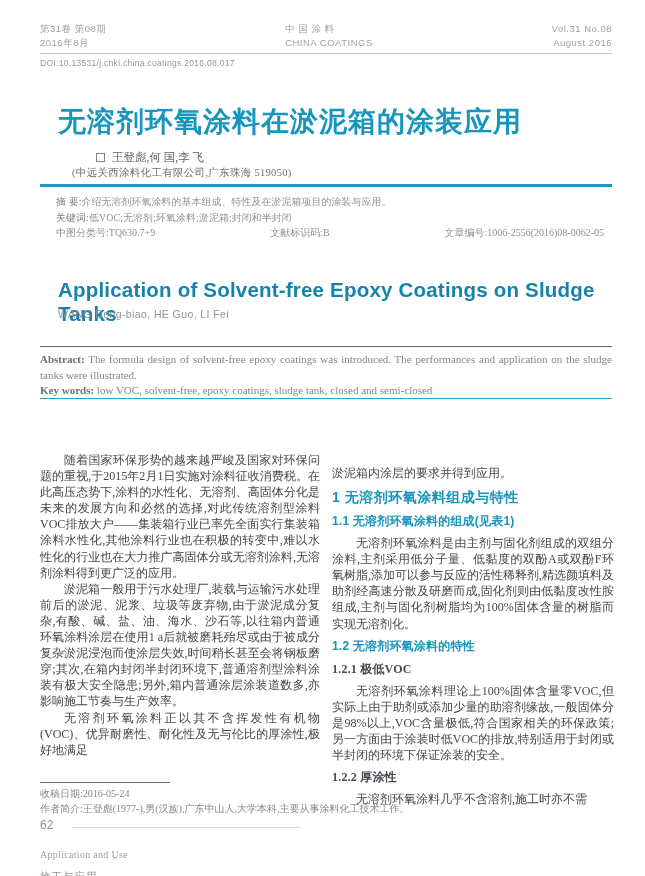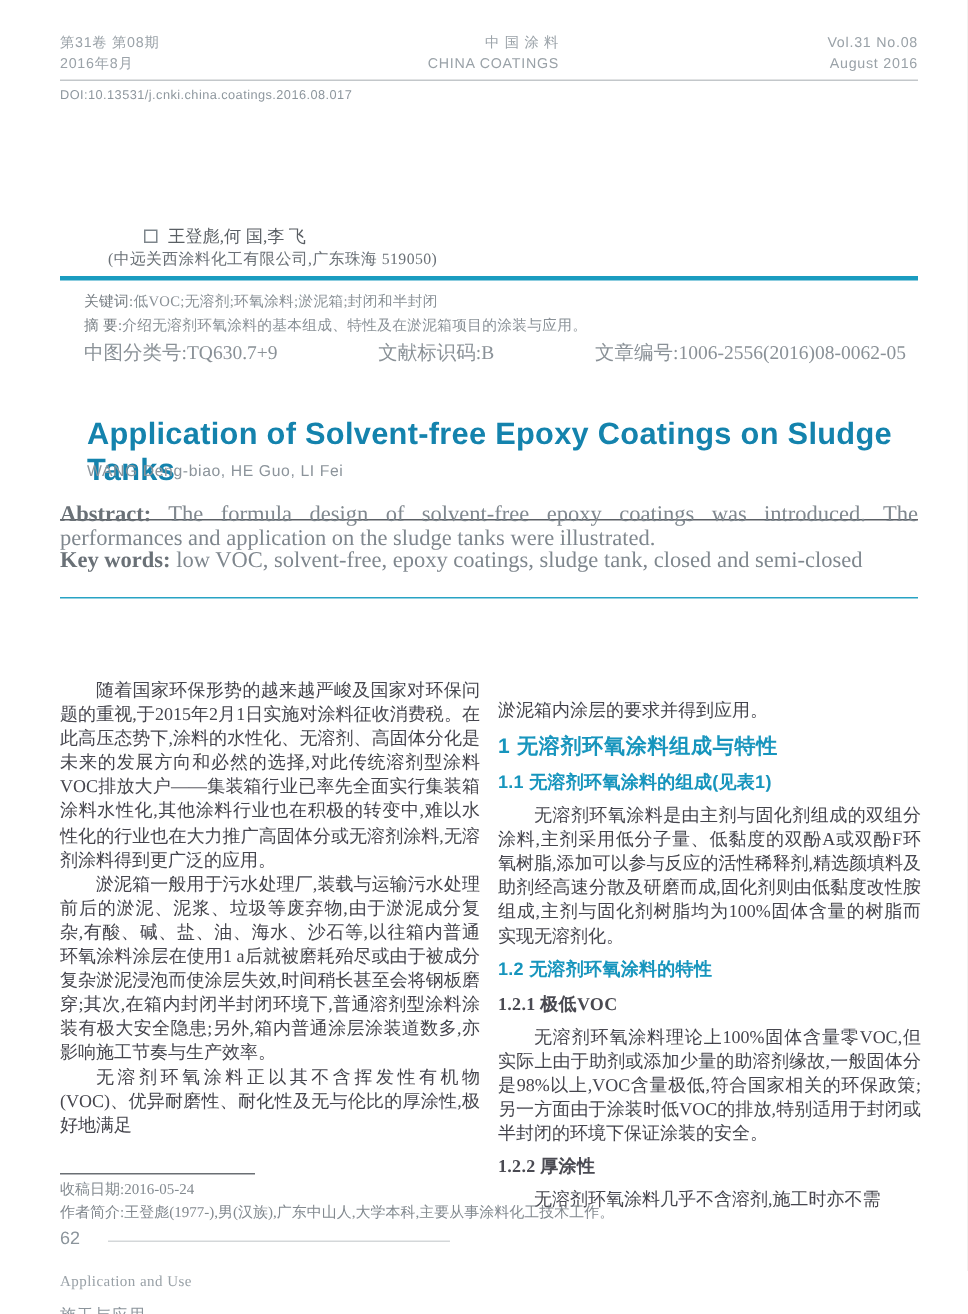--- a/index.html
+++ b/index.html
@@ -13,21 +13,21 @@
     color:#4a4a50;
   }
   
   .jheader{
     position:absolute;left:40px;top:22px;width:572px;
     display:flex;justify-content:space-between;
     font-family:"Liberation Sans","DejaVu Sans",sans-serif;
     font-size:9.5px;line-height:14px;color:#9aa2a8;letter-spacing:.5px;
   }
   .jheader .col{white-space:nowrap;}
-  .jheader .col.center{text-align:right;}
+  .jheader .col.center{text-align:left;}
   .jheader .col.right{text-align:right;}
   .header-rule{position:absolute;left:40px;top:53px;width:572px;height:1px;background:#c3c7ca;}
   .doi-line{
     position:absolute;left:40px;top:58px;
     font-family:"Liberation Sans","DejaVu Sans",sans-serif;
     font-size:8.5px;color:#8e979e;letter-spacing:.3px;
   }
   
   .cn-title{
     position:absolute;left:58px;top:103px;width:540px;
@@ -47,42 +47,42 @@
   .teal-thick-rule{position:absolute;left:40px;top:184px;width:572px;height:3px;background:#1a9cc0;}
   
   .cn-abs{
     position:absolute;left:56px;top:194px;width:548px;
     font-size:9.8px;line-height:15.5px;color:#8a9197;letter-spacing:.2px;
   }
   .cn-abs .lbl{color:#767d83;}
   .cn-meta{
     position:absolute;left:56px;top:226px;width:548px;
     display:flex;justify-content:space-between;
-    font-size:13px;color:#8a9197;
+    font-size:10px;color:#8a9197;
   }
   
   .en-title{
     position:absolute;left:58px;top:278px;width:556px;
     font-family:"Liberation Sans","DejaVu Sans",sans-serif;
     font-weight:bold;font-size:20.5px;letter-spacing:.2px;
     color:#1483ad;
   }
   .en-authors{
     position:absolute;left:58px;top:308px;
     font-family:"Liberation Sans","DejaVu Sans",sans-serif;
     font-size:10.5px;color:#8c949b;letter-spacing:.4px;
   }
   .en-affil{
     position:absolute;left:58px;top:328px;
     font-style:italic;font-size:9.5px;color:#8c949b;letter-spacing:.2px;
   }
   .dark-rule{position:absolute;left:40px;top:346px;width:572px;height:1px;background:#5c6166;}
   .en-abs{
-    position:absolute;left:40px;top:336px;width:572px;
-    font-size:15px;line-height:15.5px;color:#7f878e;text-align:justify;
+    position:absolute;left:40px;top:352px;width:572px;
+    font-size:11px;line-height:15.5px;color:#7f878e;text-align:justify;
   }
   .en-abs b{color:#6a7177;}
   .teal-thin-rule{position:absolute;left:40px;top:398px;width:572px;height:1px;background:#28a3c4;}
   
   .col-left{position:absolute;left:40px;top:452px;width:280px;}
   .col-right{position:absolute;left:332px;top:465px;width:282px;}
   .body-text{
     font-size:12px;line-height:16.1px;color:#45454d;
     text-align:justify;text-justify:inter-ideograph;margin:0;
   }
@@ -138,30 +138,31 @@
       <div>CHINA COATINGS</div>
     </div>
     <div class="col right">
       <div>Vol.31  No.08</div>
       <div>August  2016</div>
     </div>
   </div>
   <div class="header-rule"></div>
   <div class="doi-line">DOI:10.13531/j.cnki.china.coatings.2016.08.017</div>
 
+  <div class="cn-title">无溶剂环氧涂料在淤泥箱的涂装应用</div>
   <div class="cn-authors">
     <span class="author-square"></span>
     <span>王登彪,何  国,李  飞</span>
   </div>
   <div class="cn-affil">(中远关西涂料化工有限公司,广东珠海  519050)</div>
   <div class="teal-thick-rule"></div>
 
   <div class="cn-abs">
+    <div><span class="lbl">摘  要:</span><span>介绍无溶剂环氧涂料的基本组成、特性及在淤泥箱项目的涂装与应用。</span></div>
     <div><span class="lbl">关键词:</span><span>低VOC;无溶剂;环氧涂料;淤泥箱;封闭和半封闭</span></div>
-    <div><span class="lbl">摘  要:</span><span>介绍无溶剂环氧涂料的基本组成、特性及在淤泥箱项目的涂装与应用。</span></div>
   </div>
   <div class="cn-meta">
     <span><span class="lbl">中图分类号:</span><span>TQ630.7+9</span></span>
     <span><span class="lbl">文献标识码:</span><span>B</span></span>
     <span><span class="lbl">文章编号:</span><span>1006-2556(2016)08-0062-05</span></span>
   </div>
 
   <div class="en-title">Application of Solvent-free Epoxy Coatings on Sludge Tanks</div>
   <div class="en-authors">WANG Deng-biao, HE Guo, LI Fei</div>
   <div class="dark-rule"></div>

